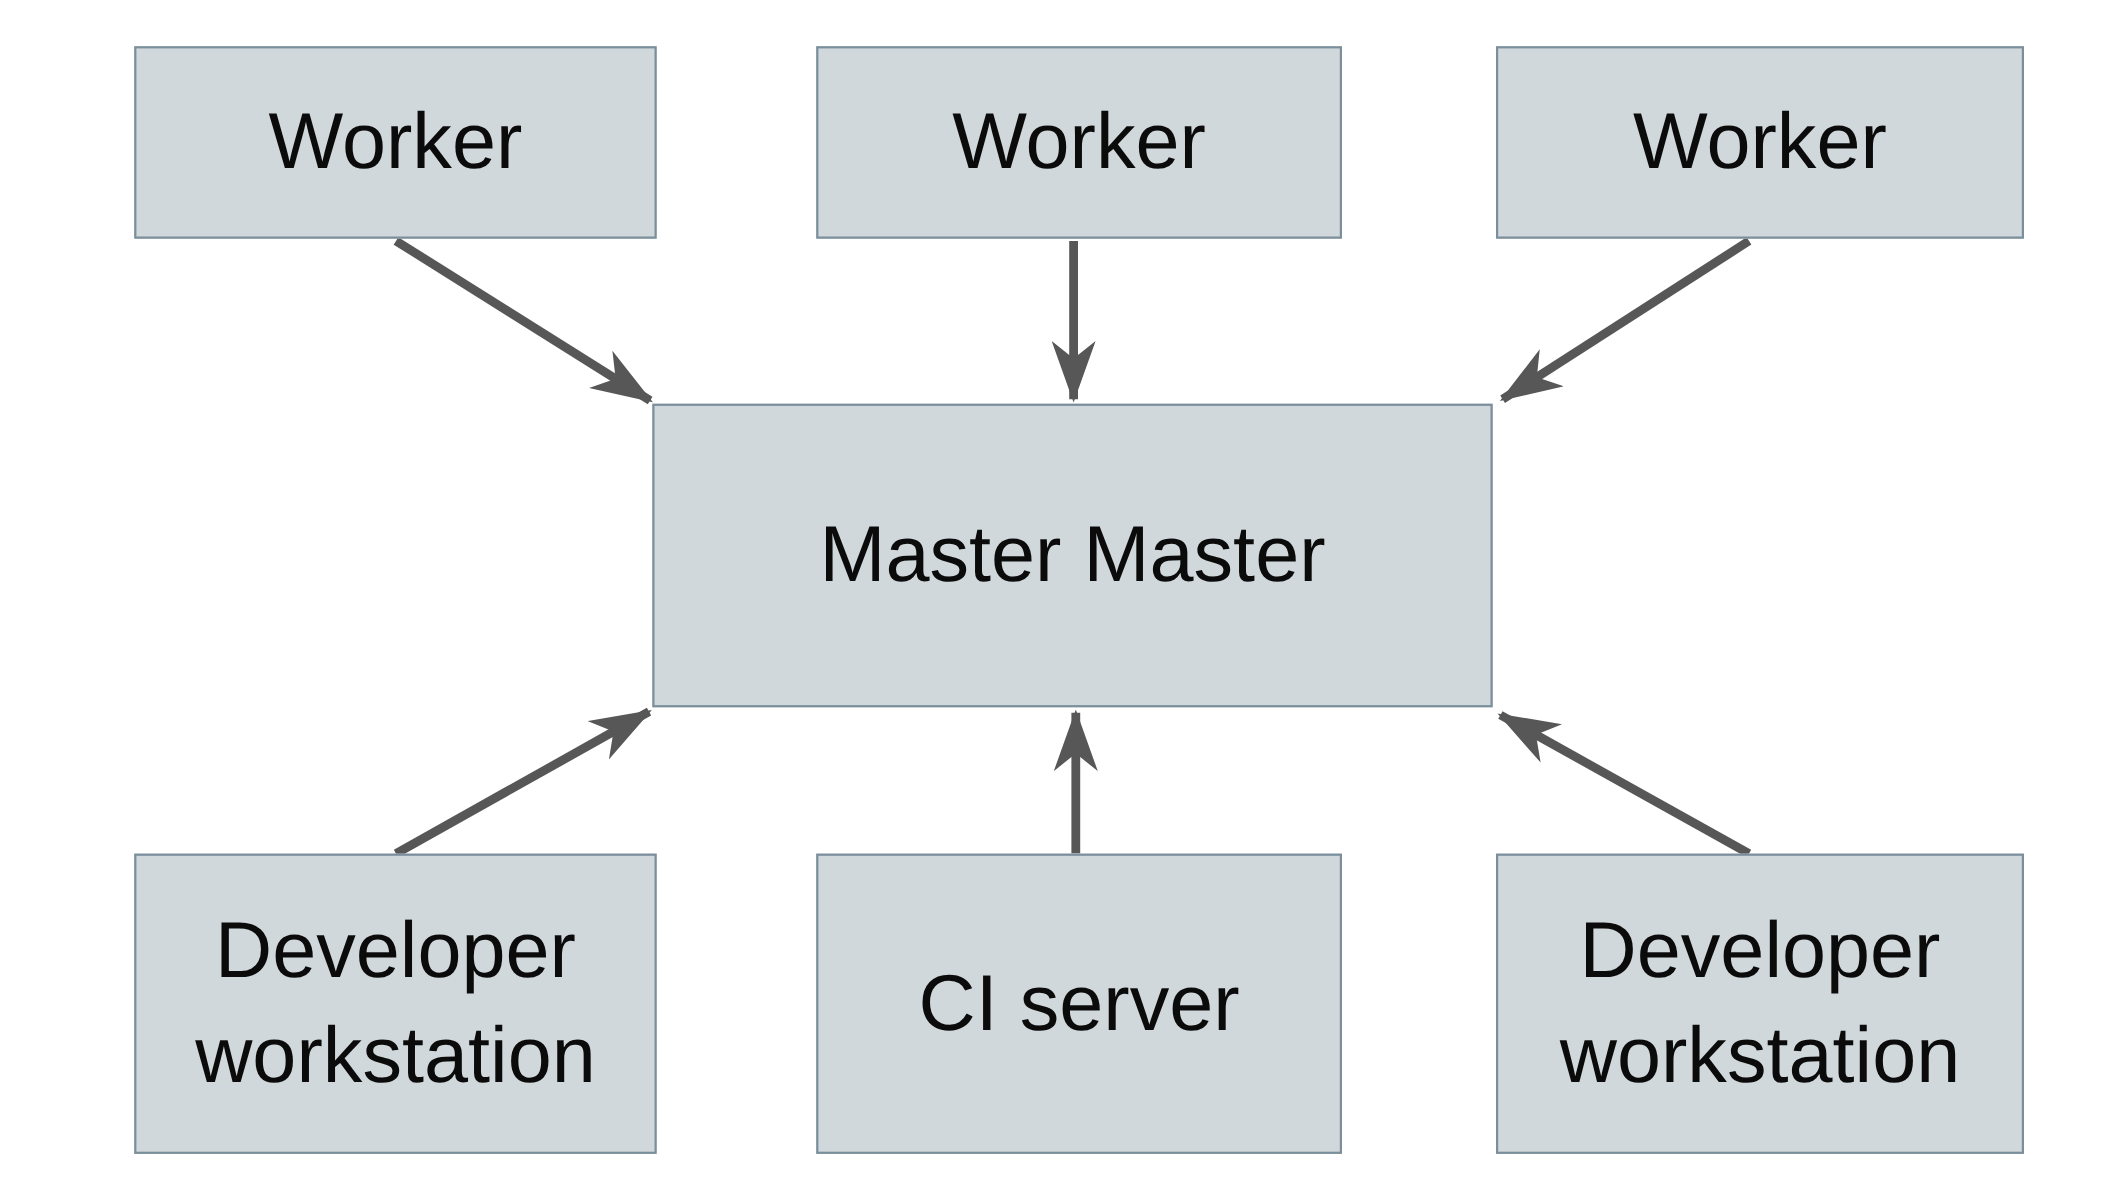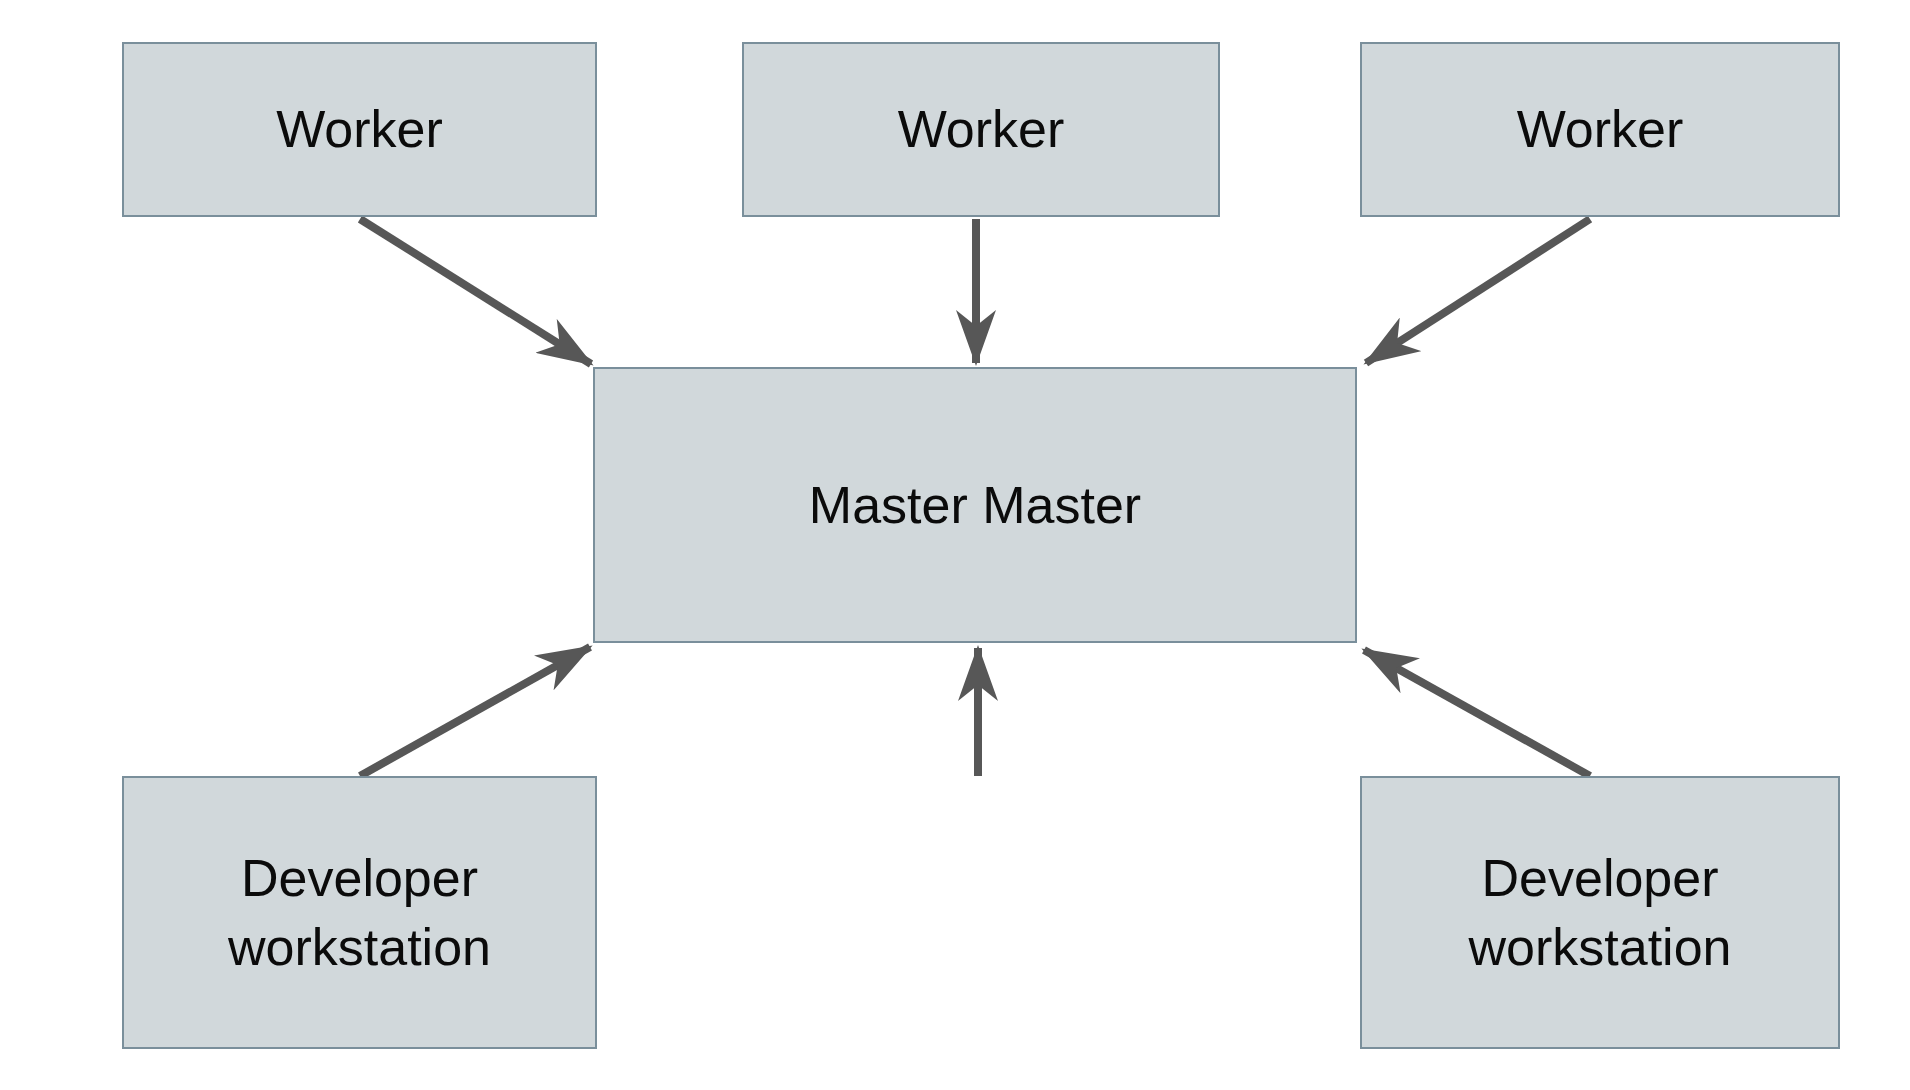--- a/index.html
+++ b/index.html
@@ -33,21 +33,21 @@
   }
   .node {
     position: absolute;
     box-sizing: border-box;
     background: var(--node-fill, #d1d8db);
     border: 2.5px solid var(--node-border, #7a8f9b);
     display: flex;
     align-items: center;
     justify-content: center;
     text-align: center;
-    font-size: 52px;
+    font-size: 72px;
     line-height: 1.32;
     color: var(--text, #0b0b0b);
     padding: 0 14px;
   }
   .node-worker-1        { left: 122px;  top: 42px;  width: 475px; height: 175px; }
   .node-worker-2        { left: 742px;  top: 42px;  width: 478px; height: 175px; }
   .node-worker-3        { left: 1360px; top: 42px;  width: 480px; height: 175px; }
   .node-build-master    { left: 593px;  top: 367px; width: 764px; height: 276px; }
   .node-dev-ws-1        { left: 122px;  top: 776px; width: 475px; height: 273px; }
   .node-ci-server       { left: 742px;  top: 776px; width: 478px; height: 273px; }
@@ -85,18 +85,21 @@
   </div>
 
   <div class="node node-build-master">
     <span class="node-label">Master Master</span>
   </div>
 
   <div class="node node-dev-ws-1">
     <span class="node-label">Developer workstation</span>
   </div>
 
+  <div class="node node-ci-server">
+    <span class="node-label">CI server</span>
+  </div>
 
   <div class="node node-dev-ws-2">
     <span class="node-label">Developer workstation</span>
   </div>
 
 </div>
 
 </body></html>

